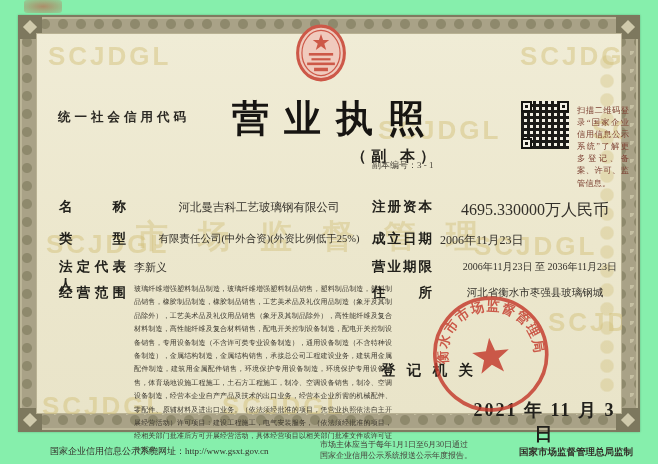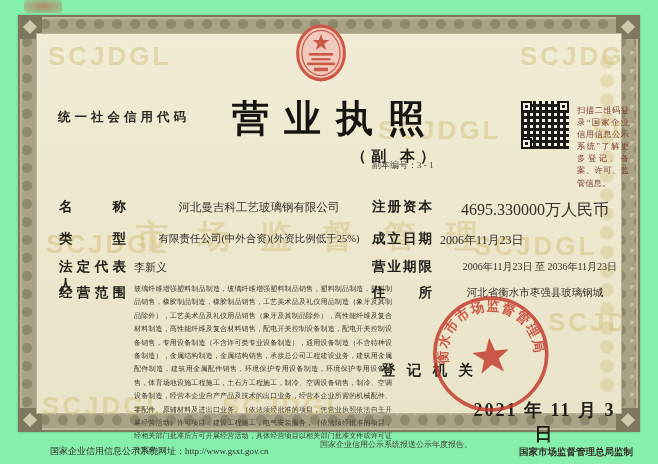--- a/index.html
+++ b/index.html
@@ -183,17 +183,18 @@
       <path id="sealArc" d="M 17,60 A 43,43 0 1 1 103,60" fill="none"></path>
       <text font-size="13" font-weight="bold" fill="#c43a2c" letter-spacing="1.5" font-family="Liberation Serif, serif">
         <textPath href="#sealArc" startOffset="50%" text-anchor="middle">衡水市市场监督管理局</textPath>
       </text>
       <polygon points="60,44 64.5,56.9 78.1,57.1 67.2,65.3 71.2,78.4 60,70.6 48.8,78.4 52.8,65.3 41.9,57.1 55.5,56.9" fill="#c43a2c"></polygon>
     </svg>
   </div>
 
   <div class="footer-left">国家企业信用信息公示系统网址：http://www.gsxt.gov.cn</div>
   <div class="footer-mid">
+    <div>市场主体应当于每年1月1日至6月30日通过</div>
     <div>国家企业信用公示系统报送公示年度报告。</div>
   </div>
   <div class="footer-right">国家市场监督管理总局监制</div>
 
 </div>
 
 </body></html>

